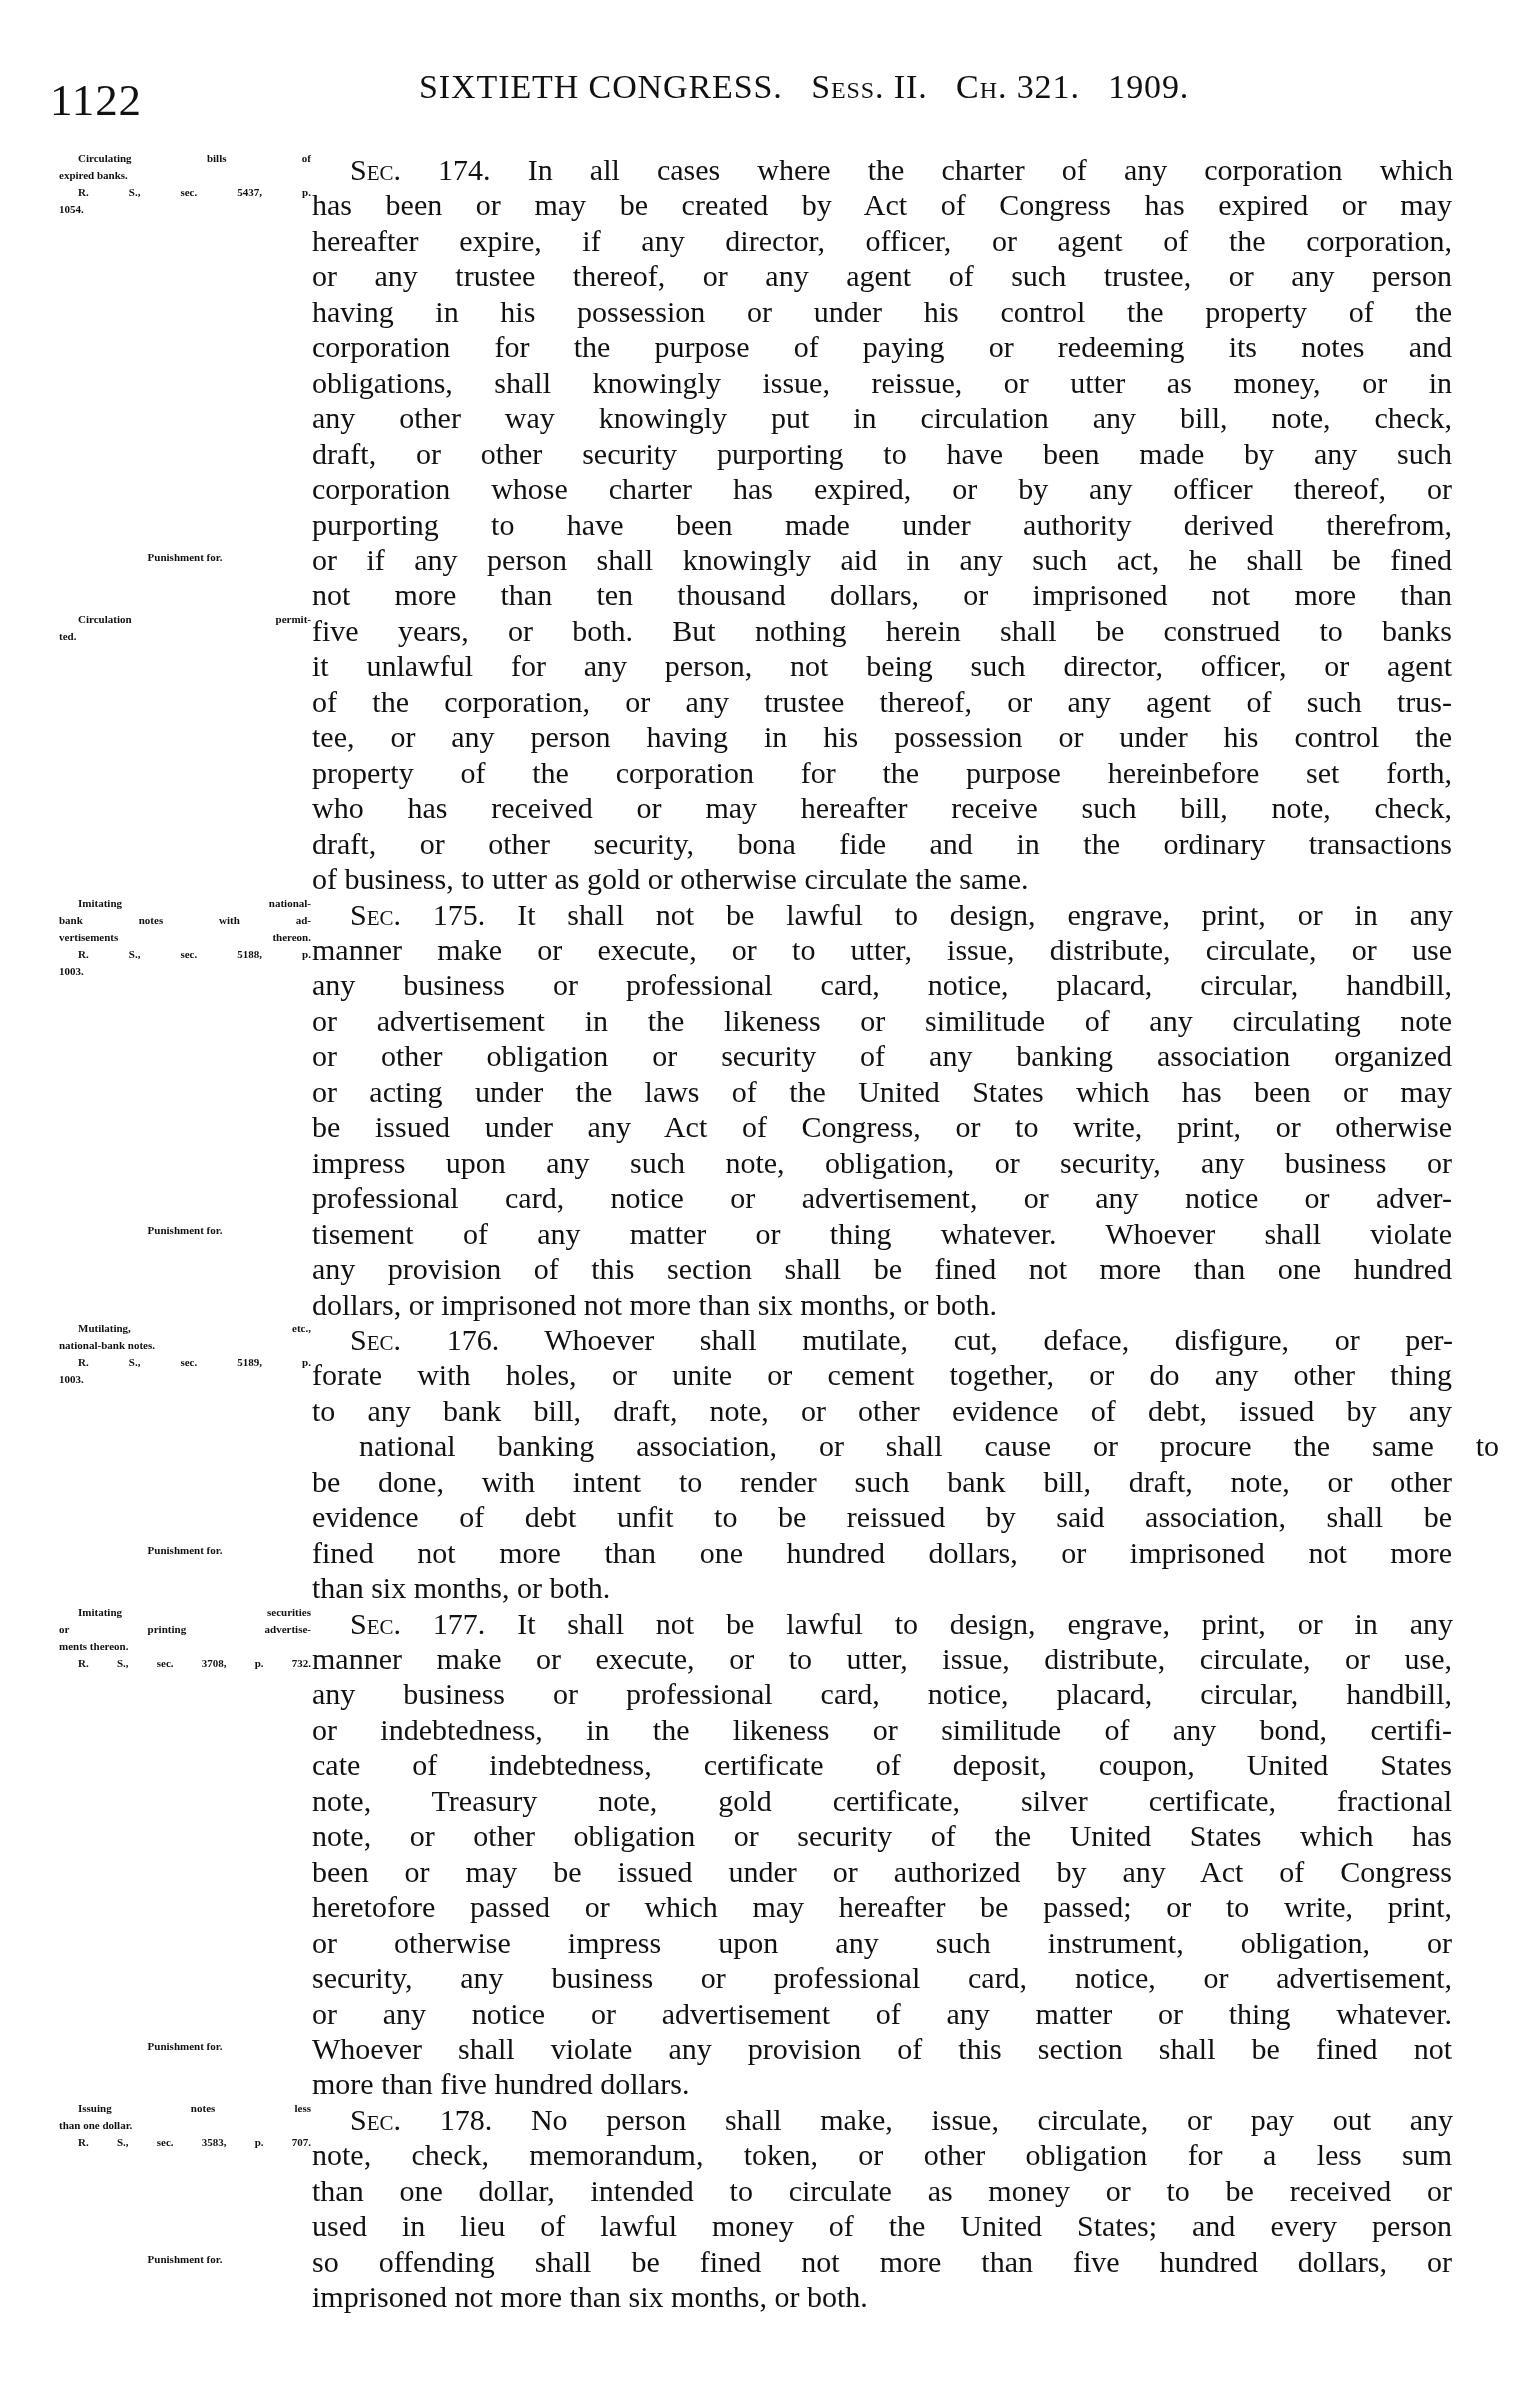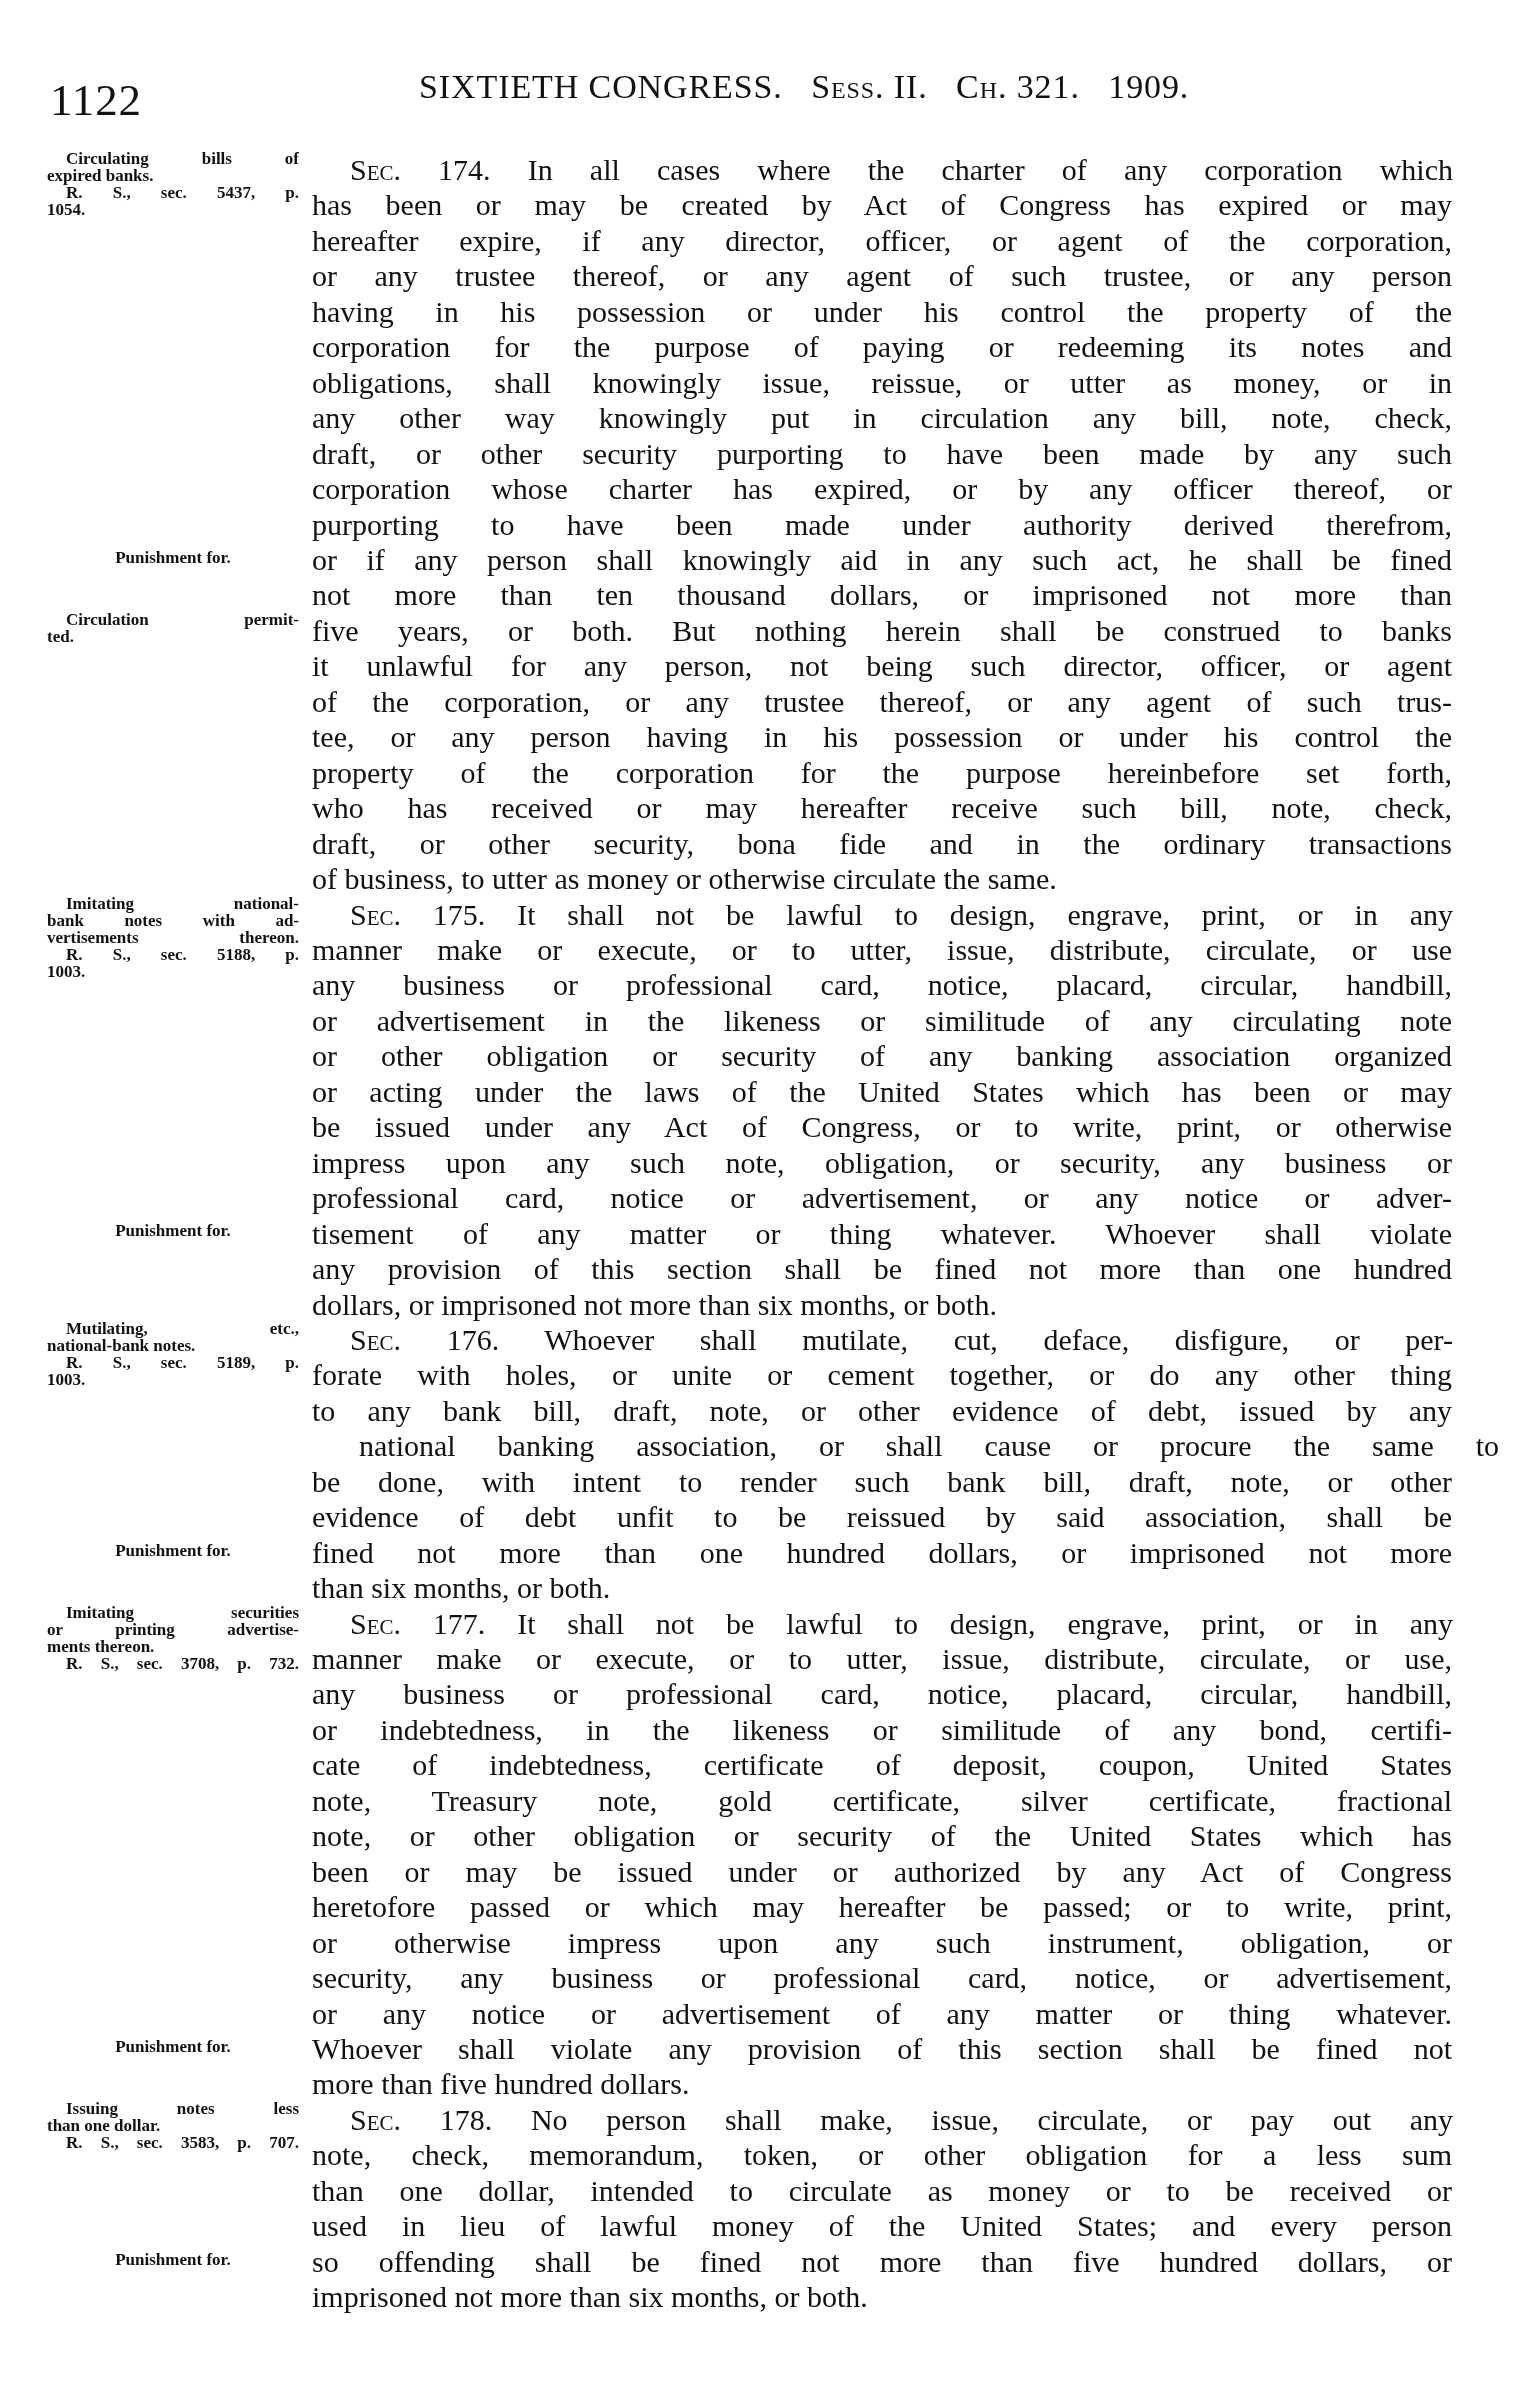--- a/index.html
+++ b/index.html
@@ -7,21 +7,21 @@
   .page-number { position: absolute; left: 50px; top: 67px; font-size: 45px; font-weight: normal; letter-spacing: 0.9px; margin-top: 7px; }
   .running-head { position: absolute; left: 419px; top: 68px; font-size: 34px; letter-spacing: 0.9px; white-space: nowrap; }
   .running-head .sc { font-variant: small-caps; }
   .running-head span { margin-right: 19px; }
   .body-col { position: absolute; left: 312px; top: 152px; width: 1140px; }
   .line { position: absolute; left: 0; width: 1140px; height: 35px; font-size: 30px; line-height: 35px; white-space: nowrap; text-align: justify; text-align-last: justify; }
   .line.last { text-align-last: left; }
   .line.first { padding-left: 38px; width: 1103px; }
   .sec-label { font-variant: small-caps; }
   .margin-col { position: absolute; left: 47px; top: 152px; width: 252px; }
-  .note { position: absolute; left: 0; width: 252px; font-size: 17px; line-height: 17px; font-weight: bold; }
+  .note { position: absolute; left: 12px; width: 252px; font-size: 11px; line-height: 17px; font-weight: bold; }
   .note .nl { display: block; white-space: nowrap; text-align: justify; text-align-last: justify; }
   .note .nl.ind { padding-left: 19px; }
   .note .nl.end { text-align-last: left; }
   .note .nl.center { text-align: left; text-align-last: center; }
 </style>
 </head>
 <body>
 
 <div class="page-number">1122</div>
 <div class="running-head">
@@ -96,21 +96,21 @@
     <div class="line" style="top: 355px;"><span>purporting to have been made under authority derived therefrom,</span></div>
     <div class="line" style="top: 390px;"><span>or if any person shall knowingly aid in any such act, he shall be fined</span></div>
     <div class="line" style="top: 425px;"><span>not more than ten thousand dollars, or imprisoned not more than</span></div>
     <div class="line" style="top: 461px;"><span>five years, or both.  But nothing herein shall be construed to banks</span></div>
     <div class="line" style="top: 496px;"><span>it unlawful for any person, not being such director, officer, or agent</span></div>
     <div class="line" style="top: 532px;"><span>of the corporation, or any trustee thereof, or any agent of such trus-</span></div>
     <div class="line" style="top: 567px;"><span>tee, or any person having in his possession or under his control the</span></div>
     <div class="line" style="top: 603px;"><span>property of the corporation for the purpose hereinbefore set forth,</span></div>
     <div class="line" style="top: 638px;"><span>who has received or may hereafter receive such bill, note, check,</span></div>
     <div class="line" style="top: 674px;"><span>draft, or other security, bona fide and in the ordinary transactions</span></div>
-    <div class="line last" style="top: 709px;"><span>of business, to utter as money or otherwise circulate the same.</span></div>
+    <div class="line last" style="top: 709px;"><span>of business, to utter as gold or otherwise circulate the same.</span></div>
     <div class="line first" style="top: 745px;"><span class="sec-label">Sec. 175.</span> <span>It shall not be lawful to design, engrave, print, or in any</span></div>
     <div class="line" style="top: 780px;"><span>manner make or execute, or to utter, issue, distribute, circulate, or use</span></div>
     <div class="line" style="top: 815px;"><span>any business or professional card, notice, placard, circular, handbill,</span></div>
     <div class="line" style="top: 851px;"><span>or advertisement in the likeness or similitude of any circulating note</span></div>
     <div class="line" style="top: 886px;"><span>or other obligation or security of any banking association organized</span></div>
     <div class="line" style="top: 922px;"><span>or acting under the laws of the United States which has been or may</span></div>
     <div class="line" style="top: 957px;"><span>be issued under any Act of Congress, or to write, print, or otherwise</span></div>
     <div class="line" style="top: 993px;"><span>impress upon any such note, obligation, or security, any business or</span></div>
     <div class="line" style="top: 1028px;"><span>professional card, notice or advertisement, or any notice or adver-</span></div>
     <div class="line" style="top: 1064px;"><span>tisement of any matter or thing whatever.  Whoever shall violate</span></div>

